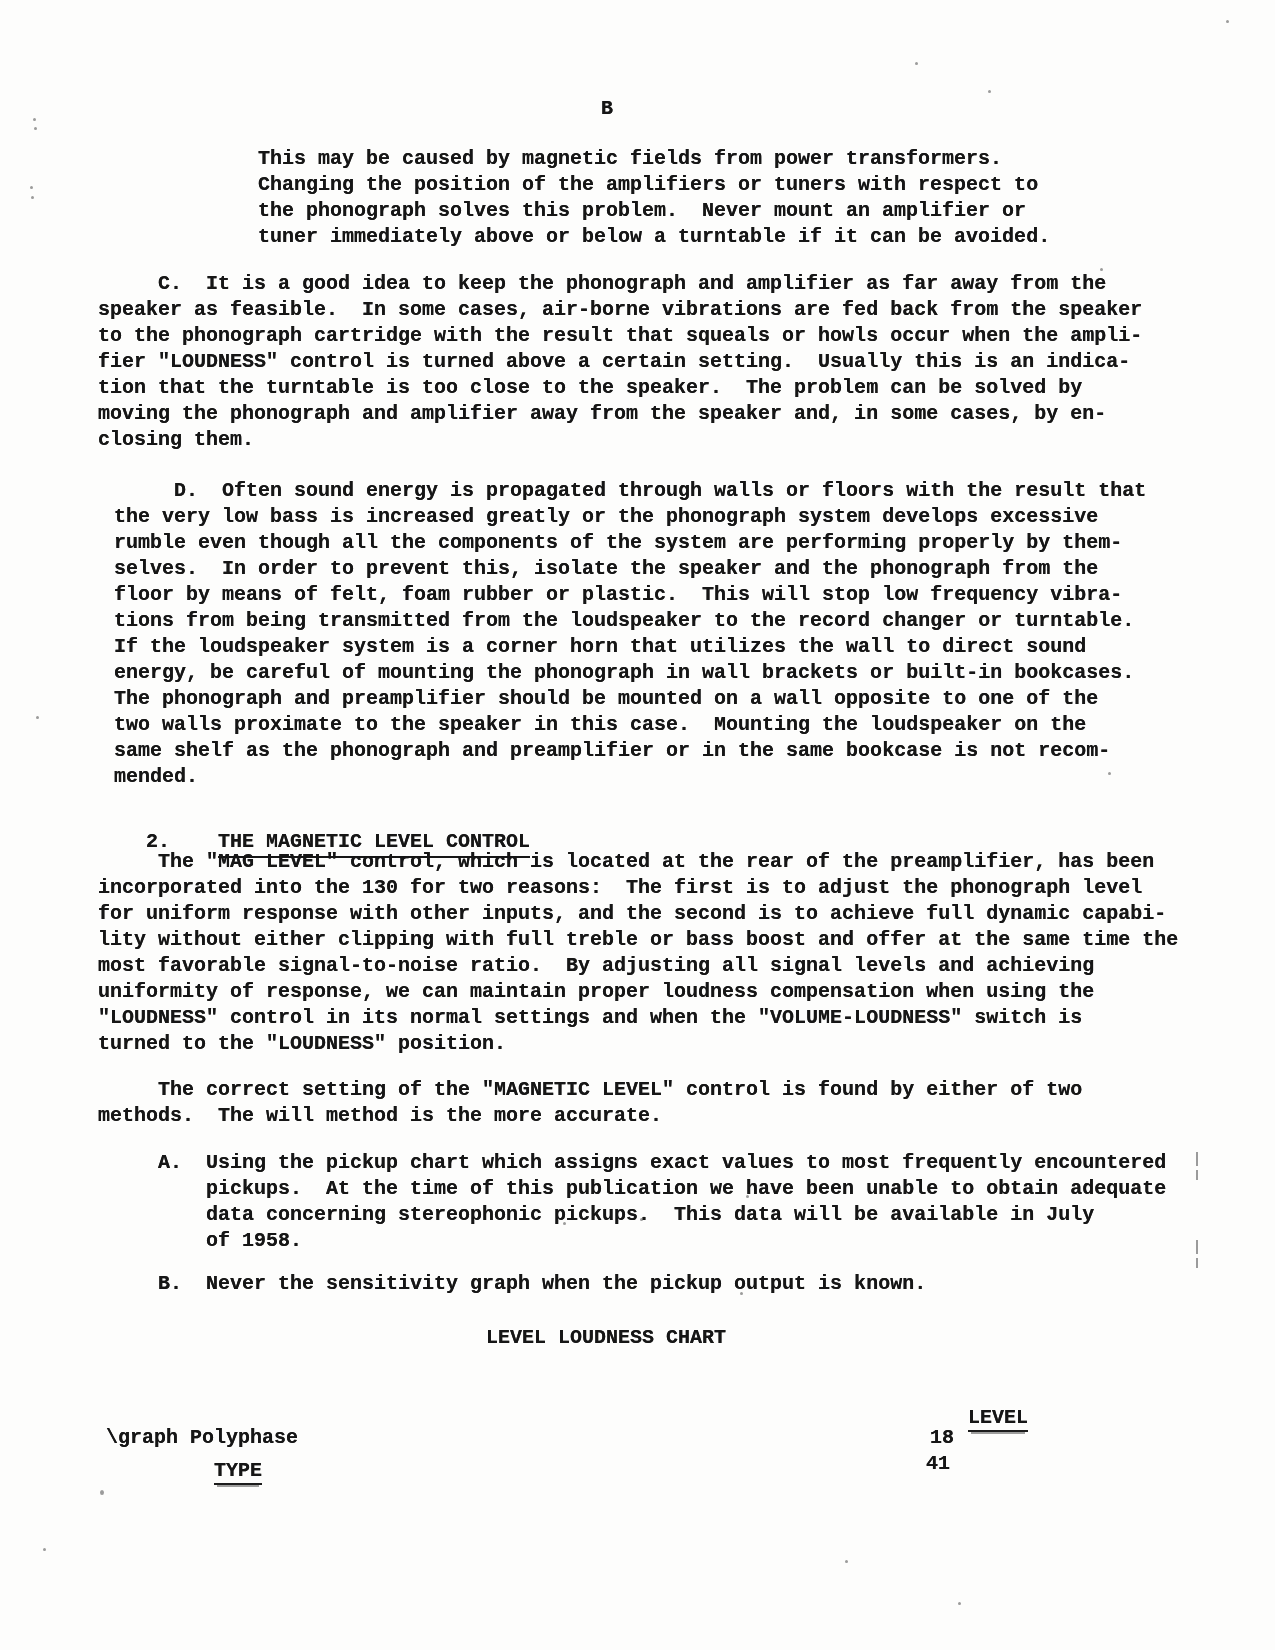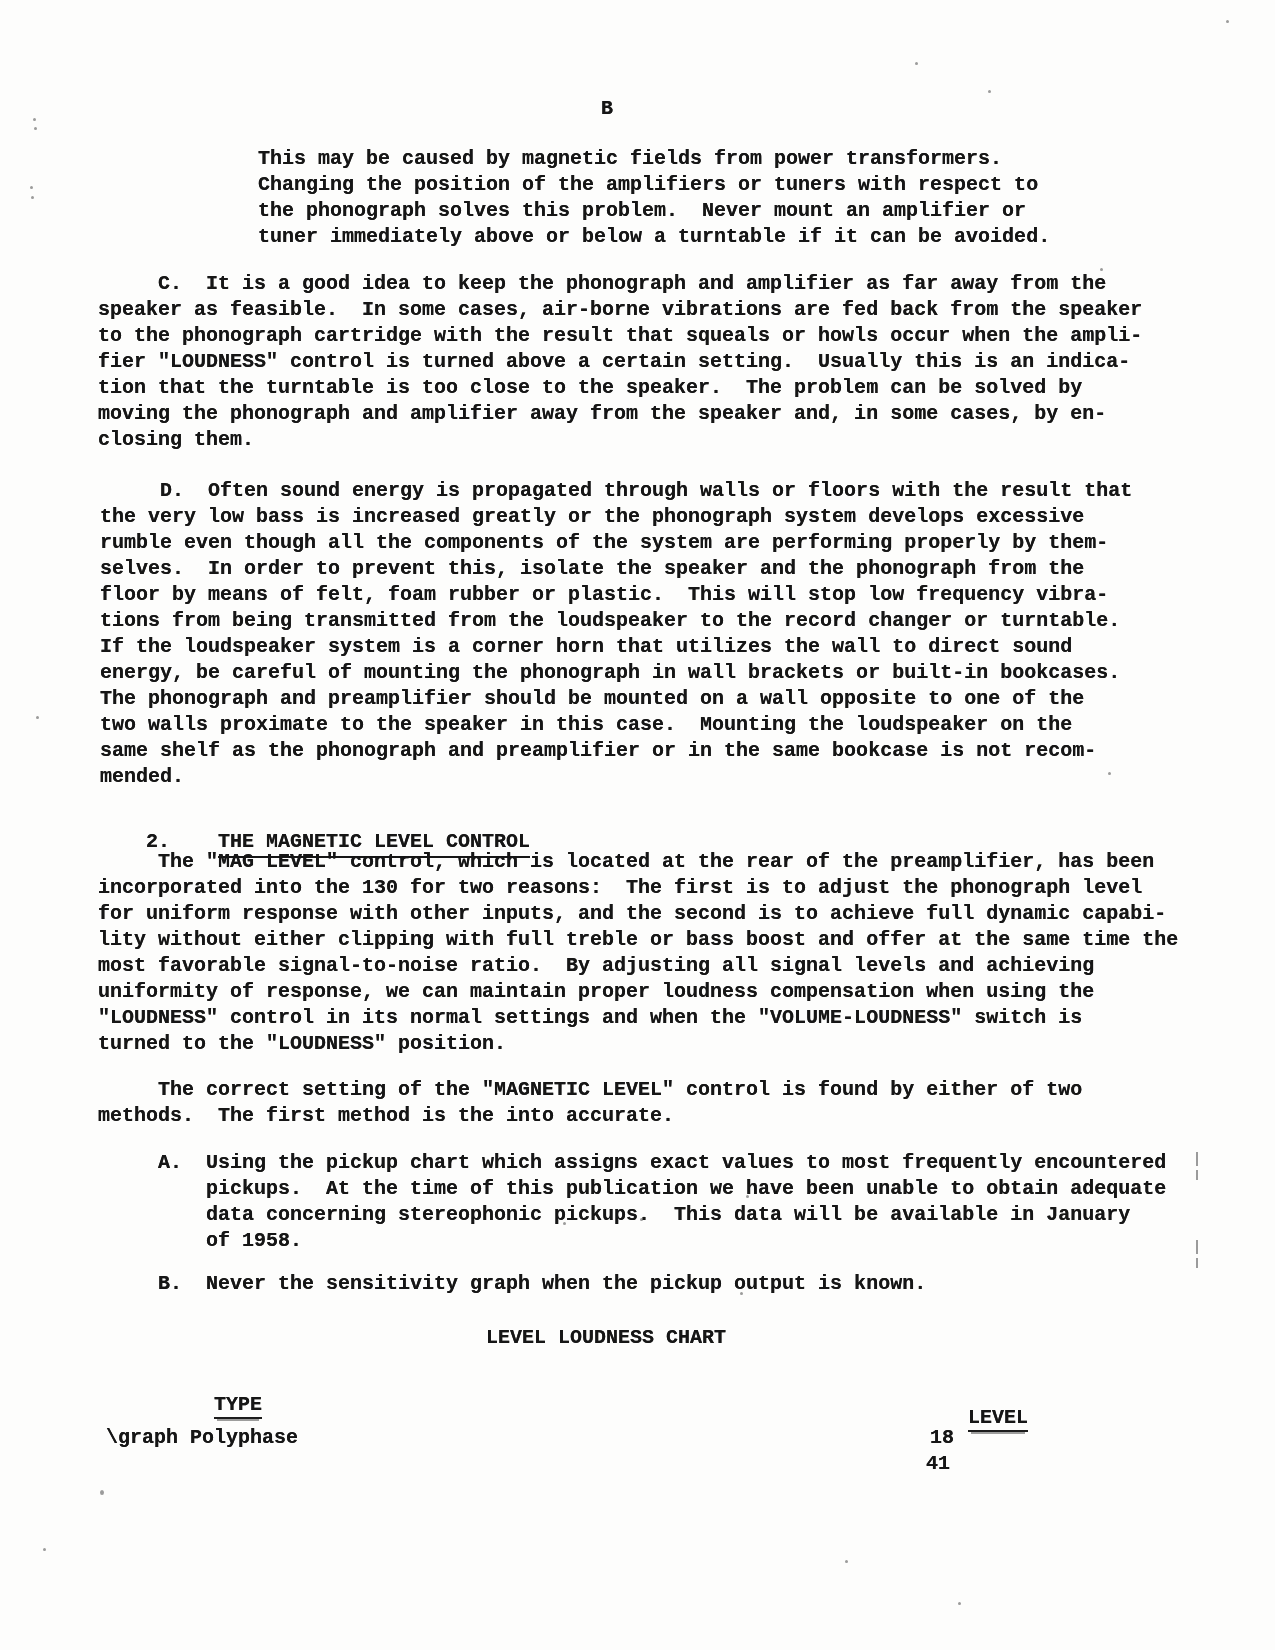--- a/index.html
+++ b/index.html
@@ -36,21 +36,21 @@
 fier "LOUDNESS" control is turned above a certain setting.  Usually this is an indica-
 tion that the turntable is too close to the speaker.  The problem can be solved by
 moving the phonograph and amplifier away from the speaker and, in some cases, by en-
 closing them.</div>
 
   <div class="blk" style="left:258px;top:146px;">This may be caused by magnetic fields from power transformers.
 Changing the position of the amplifiers or tuners with respect to
 the phonograph solves this problem.  Never mount an amplifier or
 tuner immediately above or below a turntable if it can be avoided.</div>
 
-  <div class="blk" style="left:100px;top:478px;">     D.  Often sound energy is propagated through walls or floors with the result that
+  <div class="blk" style="left:114px;top:478px;">     D.  Often sound energy is propagated through walls or floors with the result that
 the very low bass is increased greatly or the phonograph system develops excessive
 rumble even though all the components of the system are performing properly by them-
 selves.  In order to prevent this, isolate the speaker and the phonograph from the
 floor by means of felt, foam rubber or plastic.  This will stop low frequency vibra-
 tions from being transmitted from the loudspeaker to the record changer or turntable.
 If the loudspeaker system is a corner horn that utilizes the wall to direct sound
 energy, be careful of mounting the phonograph in wall brackets or built-in bookcases.
 The phonograph and preamplifier should be mounted on a wall opposite to one of the
 two walls proximate to the speaker in this case.  Mounting the loudspeaker on the
 same shelf as the phonograph and preamplifier or in the same bookcase is not recom-
@@ -63,32 +63,32 @@
   <div class="blk" style="left:98px;top:849px;">     The "MAG LEVEL" control, which is located at the rear of the preamplifier, has been
 incorporated into the 130 for two reasons:  The first is to adjust the phonograph level
 for uniform response with other inputs, and the second is to achieve full dynamic capabi-
 lity without either clipping with full treble or bass boost and offer at the same time the
 most favorable signal-to-noise ratio.  By adjusting all signal levels and achieving
 uniformity of response, we can maintain proper loudness compensation when using the
 "LOUDNESS" control in its normal settings and when the "VOLUME-LOUDNESS" switch is
 turned to the "LOUDNESS" position.</div>
 
   <div class="blk" style="left:98px;top:1077px;">     The correct setting of the "MAGNETIC LEVEL" control is found by either of two
-methods.  The first method is the into accurate.</div>
+methods.  The will method is the more accurate.</div>
 
   <div class="blk" style="left:98px;top:1150px;">     A.  Using the pickup chart which assigns exact values to most frequently encountered
          pickups.  At the time of this publication we have been unable to obtain adequate
-         data concerning stereophonic pickups.  This data will be available in January
+         data concerning stereophonic pickups.  This data will be available in July
          of 1958.</div>
 
   <div class="blk" style="left:98px;top:1271px;">     B.  Never the sensitivity graph when the pickup output is known.</div>
 
   <div class="blk" style="left:486px;top:1325px;">LEVEL LOUDNESS CHART</div>
 
-  <div class="blk" style="left:166px;top:1366px;">
+  <div class="blk" style="left:166px;top:1432px;">
     <span class="u">TYPE</span>
   </div>
   <div class="blk" style="left:920px;top:1379px;">
     <span class="u">LEVEL</span>
   </div>
 
   <div class="blk" style="left:106px;top:1425px;">\graph Polyphase</div>
   <div class="blk" style="left:930px;top:1425px;">18</div>
 
   <div class="blk" style="left:926px;top:1451px;">41</div>

